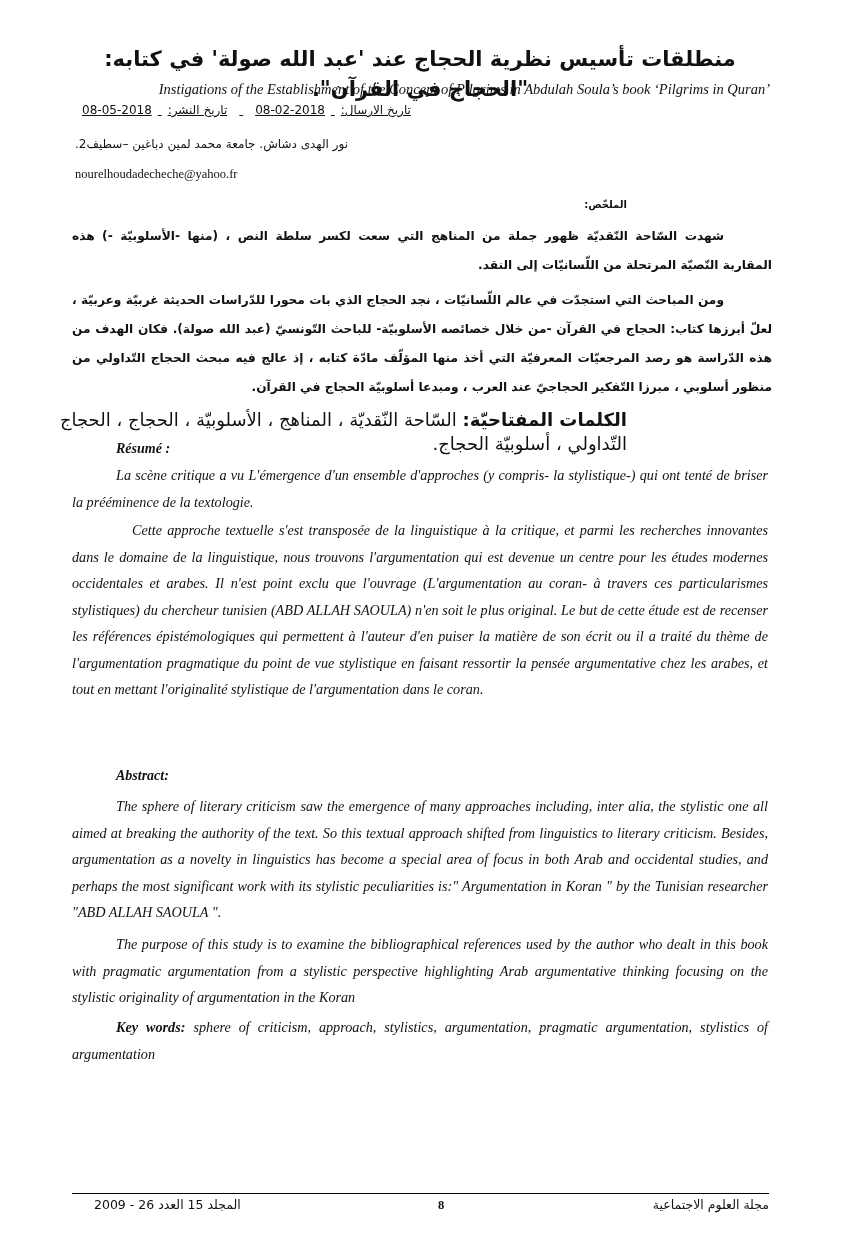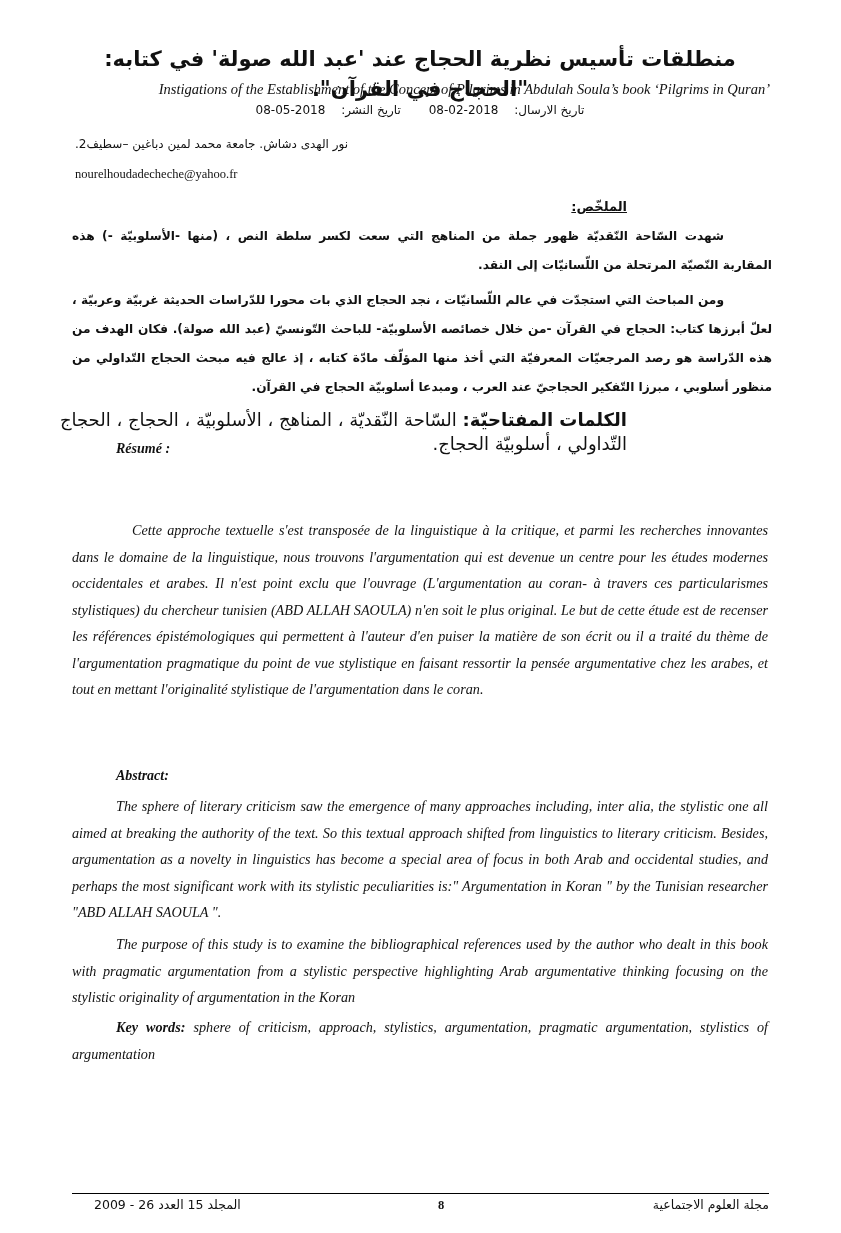--- a/index.html
+++ b/index.html
@@ -4,27 +4,27 @@
 <style>
   html, body { margin:0; padding:0; background:#ffffff; }
   body { width:841px; height:1233px; position:relative; overflow:hidden; color:#111; }
   .page { position:absolute; left:0; top:0; width:745px; height:1233px; }
   .ar { direction:rtl; font-family:"DejaVu Sans", sans-serif; }
   .it { font-family:"Liberation Serif", serif; font-style:italic; }
   .abs { position:absolute; }
 
   .title-ar { left:70px; width:700px; top:44px; text-align:center; font-size:21px; line-height:30px; font-weight:bold; }
   .title-en { left:70px; width:700px; top:80px; text-align:right; font-size:14.5px; line-height:18px; }
-  .dates { left:70px; width:700px; top:102px; text-align:center; font-size:12px; line-height:16px; direction:rtl; font-family:"DejaVu Sans", sans-serif; }
+  .dates { left:70px; width:700px; top:102px; text-align:left; font-size:12px; line-height:16px; direction:rtl; font-family:"DejaVu Sans", sans-serif;text-decoration:underline; }
   .dates span { margin:0 6px; }
 
   .author { left:75px; top:136px; font-size:12px; line-height:16px; direction:rtl; font-family:"DejaVu Sans", sans-serif; }
   .email { left:75px; top:166px; font-size:12.5px; line-height:16px; font-family:"Liberation Serif", serif; }
 
-  .ar-heading { right:118px; top:199px; font-size:13px; font-weight:bold;text-decoration:underline; }
+  .ar-heading { right:118px; top:199px; font-size:10px; font-weight:bold; }
   .ar-para { left:72px; width:700px; font-size:12.2px; line-height:29px; text-align:justify; text-align-last:right; font-weight:bold; }
   .ar-para .indent { display:inline-block; width:48px; }
   .ar-kw { right:118px; top:408px; font-size:18px; line-height:24px; font-weight:normal; }
   .ar-kw b { font-weight:bold; }
 
   .fr-head { left:116px; top:441px; font-size:14px; font-weight:bold; }
   .lat-para { left:72px; width:696px; font-size:14.2px; line-height:26.5px; text-align:justify; }
   .lat-para .ind { display:inline-block; width:44px; }
   .lat-para .ind2 { display:inline-block; width:60px; }
   .lat-para b { font-weight:bold; }
@@ -49,20 +49,21 @@
 
   <div class="abs author">نور الهدى دشاش. جامعة محمد لمين دباغين –سطيف2.</div>
   <div class="abs email">nourelhoudadecheche@yahoo.fr</div>
 
   <div class="abs ar ar-heading">الملخّص:</div>
   <div class="abs ar ar-para" style="top:222px;"><span class="indent"></span><span>شهدت السّاحة النّقديّة ظهور جملة من المناهج التي سعت لكسر سلطة النص ، (منها -الأسلوبيّة -) هذه المقاربة النّصيّة المرتحلة من اللّسانيّات إلى النقد.</span></div>
   <div class="abs ar ar-para" style="top:286px;"><span class="indent"></span><span>ومن المباحث التي استجدّت في عالم اللّسانيّات ، نجد الحجاج الذي بات محورا للدّراسات الحديثة غربيّة وعربيّة ، لعلّ أبرزها كتاب: الحجاج في القرآن -من خلال خصائصه الأسلوبيّة- للباحث التّونسيّ (عبد الله صولة). فكان الهدف من هذه الدّراسة هو رصد المرجعيّات المعرفيّة التي أخذ منها المؤلّف مادّة كتابه ، إذ عالج فيه مبحث الحجاج التّداولي من منظور أسلوبي ، مبرزا التّفكير الحجاجيّ عند العرب ، ومبدعا أسلوبيّة الحجاج في القرآن.</span></div>
   <div class="abs ar ar-kw"><b>الكلمات المفتاحيّة:</b> <span>السّاحة النّقديّة ، المناهج ، الأسلوبيّة ، الحجاج ، الحجاج التّداولي ، أسلوبيّة الحجاج.</span></div>
 
   <div class="abs it fr-head">Résumé :</div>
+  <div class="abs it lat-para" style="top:462px;"><span class="ind"></span><span>La scène critique a vu L'émergence d'un ensemble d'approches (y compris- la stylistique-) qui ont tenté de briser la prééminence de la textologie.</span></div>
   <div class="abs it lat-para" style="top:517px;"><span class="ind2"></span><span>Cette approche textuelle s'est transposée de la linguistique à la critique, et parmi les recherches innovantes dans le domaine de la linguistique, nous trouvons l'argumentation qui est devenue un centre pour les études modernes occidentales et arabes. Il n'est point exclu que l'ouvrage (L'argumentation au coran- à travers ces particularismes stylistiques) du chercheur tunisien (ABD ALLAH SAOULA) n'en soit le plus original. Le but de cette étude est de recenser les références épistémologiques qui permettent à l'auteur d'en puiser la matière de son écrit ou il a traité du thème de l'argumentation pragmatique du point de vue stylistique en faisant ressortir la pensée argumentative chez les arabes, et tout en mettant l'originalité stylistique de l'argumentation dans le coran.</span></div>
 
   <div class="abs it fr-head" style="top:768px;">Abstract:</div>
   <div class="abs it lat-para" style="top:793px;"><span class="ind"></span><span>The sphere of literary criticism saw the emergence of many approaches including, inter alia, the stylistic one all aimed at breaking the authority of the text. So this textual approach shifted from linguistics to literary criticism. Besides, argumentation as a novelty in linguistics has become a special area of focus in both Arab and occidental studies, and perhaps the most significant work with its stylistic peculiarities is:" Argumentation in Koran " by the Tunisian researcher "ABD ALLAH SAOULA ".</span></div>
   <div class="abs it lat-para" style="top:931px;"><span class="ind"></span><span>The purpose of this study is to examine the bibliographical references used by the author who dealt in this book with pragmatic argumentation from a stylistic perspective highlighting Arab argumentative thinking focusing on the stylistic originality of argumentation in the Koran</span></div>
   <div class="abs it lat-para" style="top:1014px;"><span class="ind"></span><b>Key words:</b> <span>sphere of criticism, approach, stylistics, argumentation, pragmatic argumentation, stylistics of argumentation</span></div>
 
   <div class="abs footer-line"></div>
   <div class="abs footer">
     <span class="f-left">المجلد 15 العدد 26 - 2009</span>

